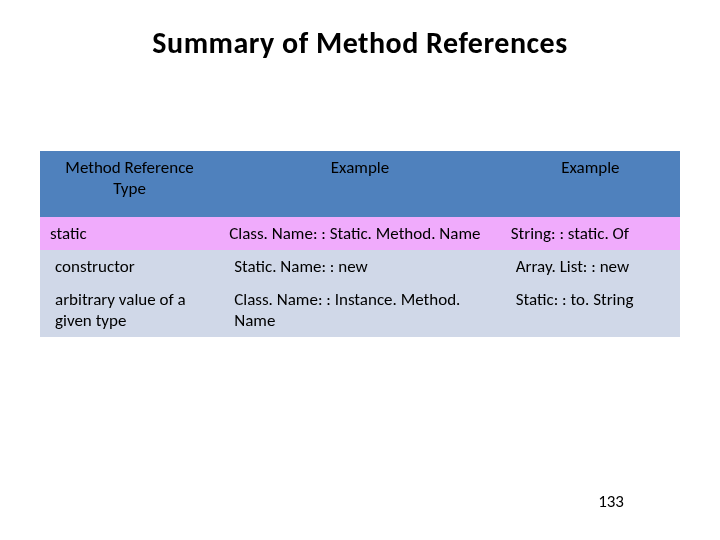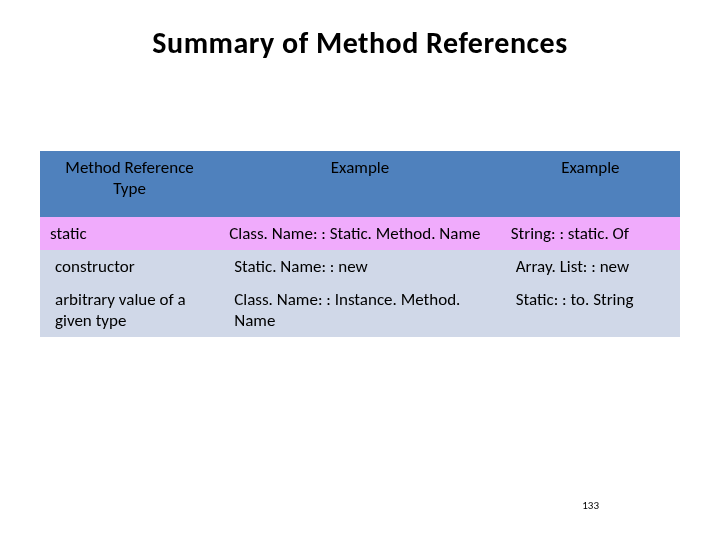--- a/index.html
+++ b/index.html
@@ -46,22 +46,22 @@
     padding: 6px 10px;
     text-align: left;
     vertical-align: top;
     font-weight: 400;
   }
   table.ref-table tbody tr.band-light td { background: #f0abfc; }
   table.ref-table tbody tr.band-dark  td { background: #d0d8e8; padding-left: 15px; }
   .page-num {
     position: absolute;
     bottom: 28px;
-    right: 121px;
-    font-size: 11px;
+    right: 96px;
+    font-size: 17px;
   }
 </style>
 </head>
 <body>
 
 <div class="slide">
 
   <h1 class="title">Summary of Method References</h1>
 
   <table class="ref-table">

